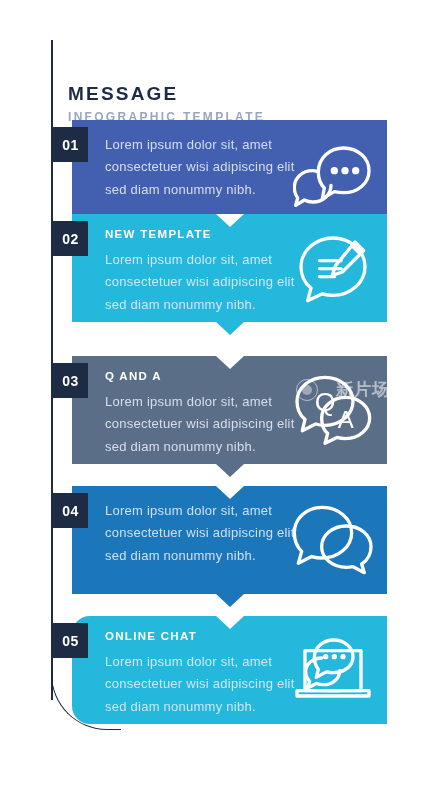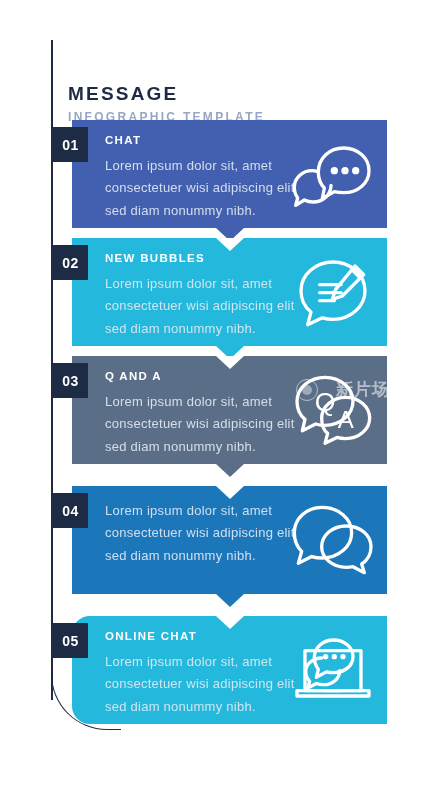--- a/index.html
+++ b/index.html
@@ -57,21 +57,21 @@
   }
 
   
   .row {
     position: absolute;
     left: 72px;
     width: 315px;
     height: 108px;
   }
   .row-0 { top: 96px; margin-top: 24px; }
-  .row-1 { top: 238px; }
+  .row-1 { top: 214px; }
   .row-2 { top: 356px; }
   .row-3 { top: 486px; }
   .row-4 { top: 616px; }
 
   .panel {
     position: absolute;
     inset: 0;
     overflow: visible;
   }
   .panel-bg {
@@ -224,21 +224,20 @@
     <div class="header-subtitle">INFOGRAPHIC TEMPLATE</div>
   </div>
 
   <div class="row row-0">
     <div class="panel">
       <div class="panel-bg" id="bg0" style="background: rgb(67, 96, 176);"></div>
       <div class="panel-point" id="pt0" style="border-top-color: rgb(67, 96, 176);"></div>
     </div>
     <div class="badge">01</div>
     <div class="text-block">
-      <div class="panel-title">CHAT</div>
       <div class="panel-desc">Lorem ipsum dolor sit, amet consectetuer wisi adipiscing elit sed diam nonummy nibh.</div>
     </div>
     <div class="icon-wrap">
       <svg viewBox="0 0 120 110">
         <path d="M38 52 C38 31 55 16 76 16 C97 16 114 31 114 50 C114 69 97 83 76 83 C71 83 66 82.5 62 81.5 L44 92 L47 76 C41 70 38 61 38 52 Z"></path>
         <path d="M57 72 C57 86 45 97 30 97 C25 97 21 96 17 94 L4 102 L7 91 C4 87 2 81 2 75 C2 61 14 50 29 50 C31 50 34 50.4 36 51"></path>
         <circle class="dot" cx="62" cy="50" r="5.5"></circle>
         <circle class="dot" cx="78" cy="50" r="5.5"></circle>
         <circle class="dot" cx="94" cy="50" r="5.5"></circle>
       </svg>
@@ -246,21 +245,21 @@
   </div>
 
   <div class="row row-1">
     <div class="panel">
       <div class="panel-bg" id="bg1" style="background: rgb(36, 184, 220);"></div>
       <div class="panel-notch"></div>
       <div class="panel-point" id="pt1" style="border-top-color: rgb(36, 184, 220);"></div>
     </div>
     <div class="badge">02</div>
     <div class="text-block">
-      <div class="panel-title">NEW BUBBLES</div>
+      <div class="panel-title">NEW TEMPLATE</div>
       <div class="panel-desc">Lorem ipsum dolor sit, amet consectetuer wisi adipiscing elit sed diam nonummy nibh.</div>
     </div>
     <div class="icon-wrap">
       <svg viewBox="0 0 120 110">
         <path d="M60 10 C86 10 108 29 108 53 C108 77 86 96 60 96 C54.5 96 49 95.2 44 93.7 L22 104 L27 85 C17 77 12 66 12 53 C12 29 34 10 60 10 Z"></path>
         <path d="M40 44 L72 44"></path>
         <path d="M40 56 L72 56"></path>
         <path d="M40 68 L62 68"></path>
         <path d="M93 16 L106 29 L74 61 L59 66 L64 51 Z"></path>
         <path d="M88 21 L101 34"></path>

